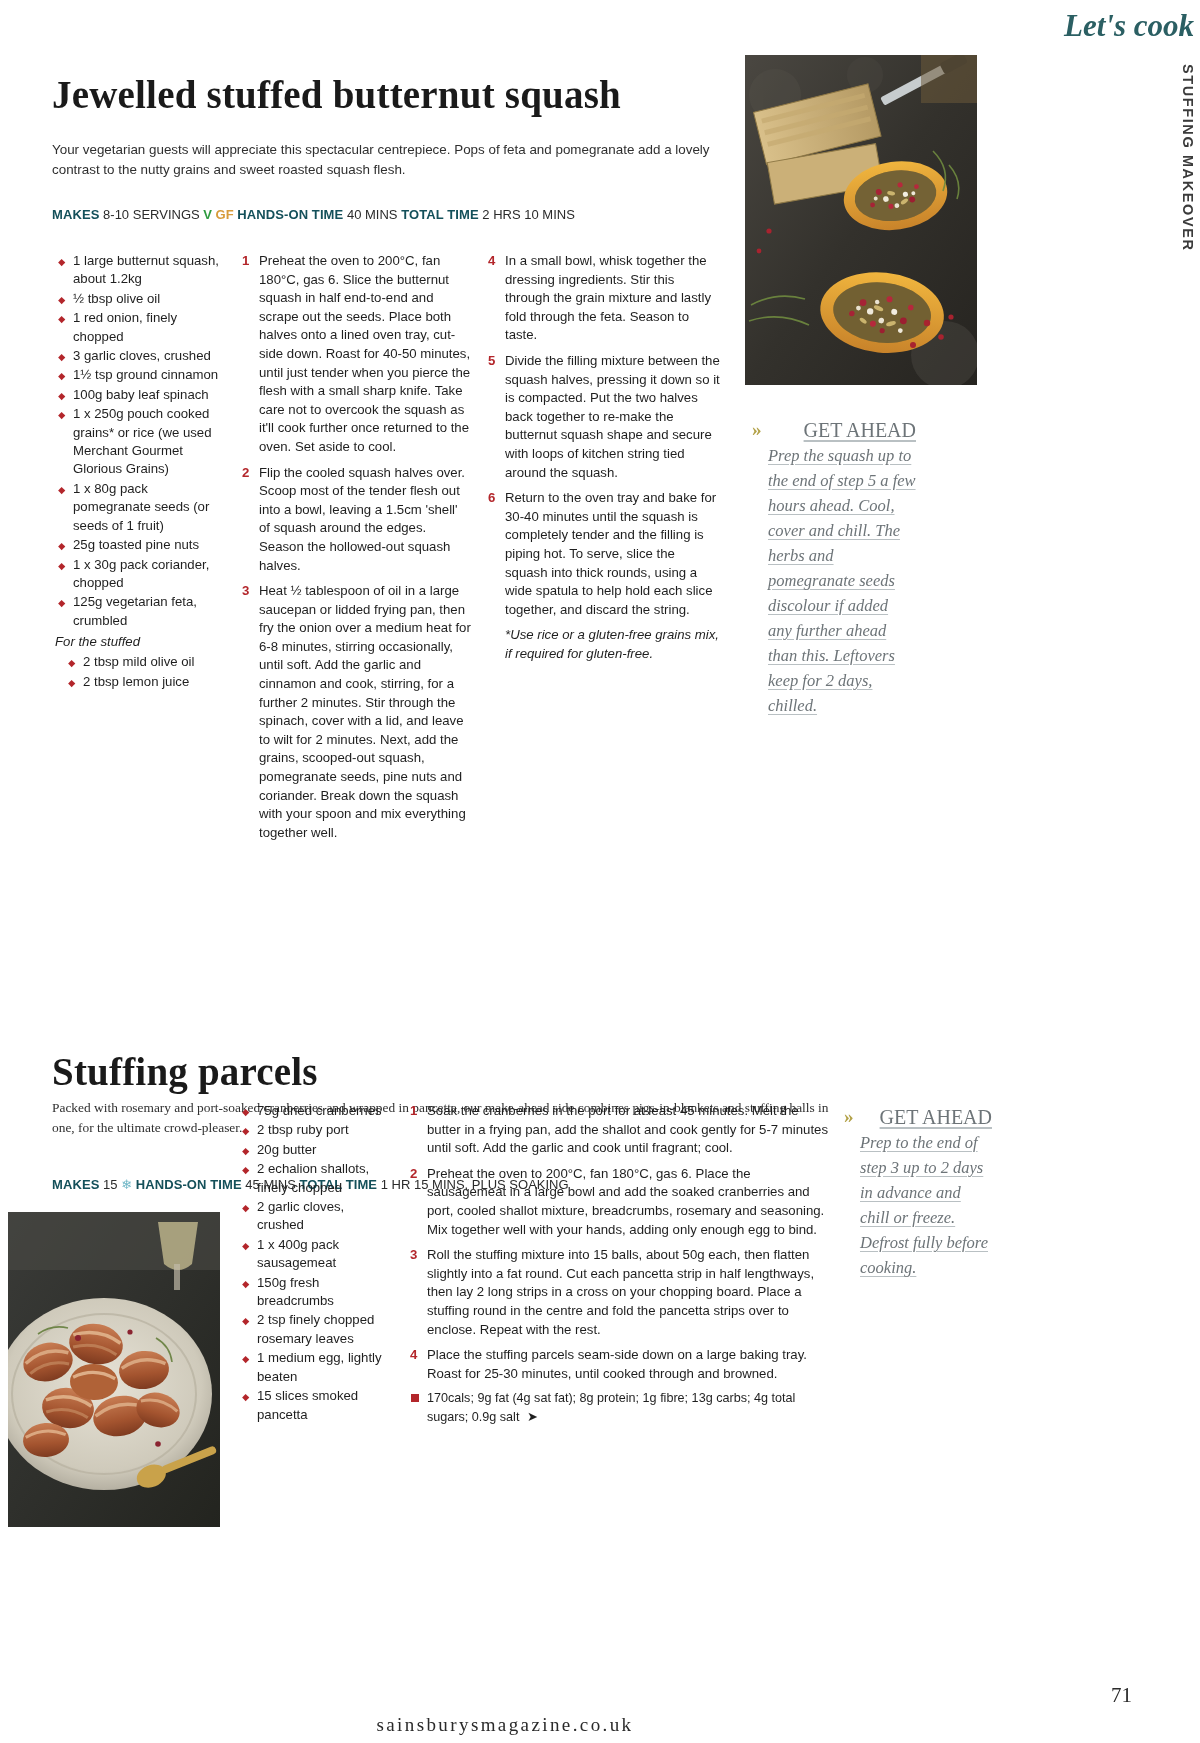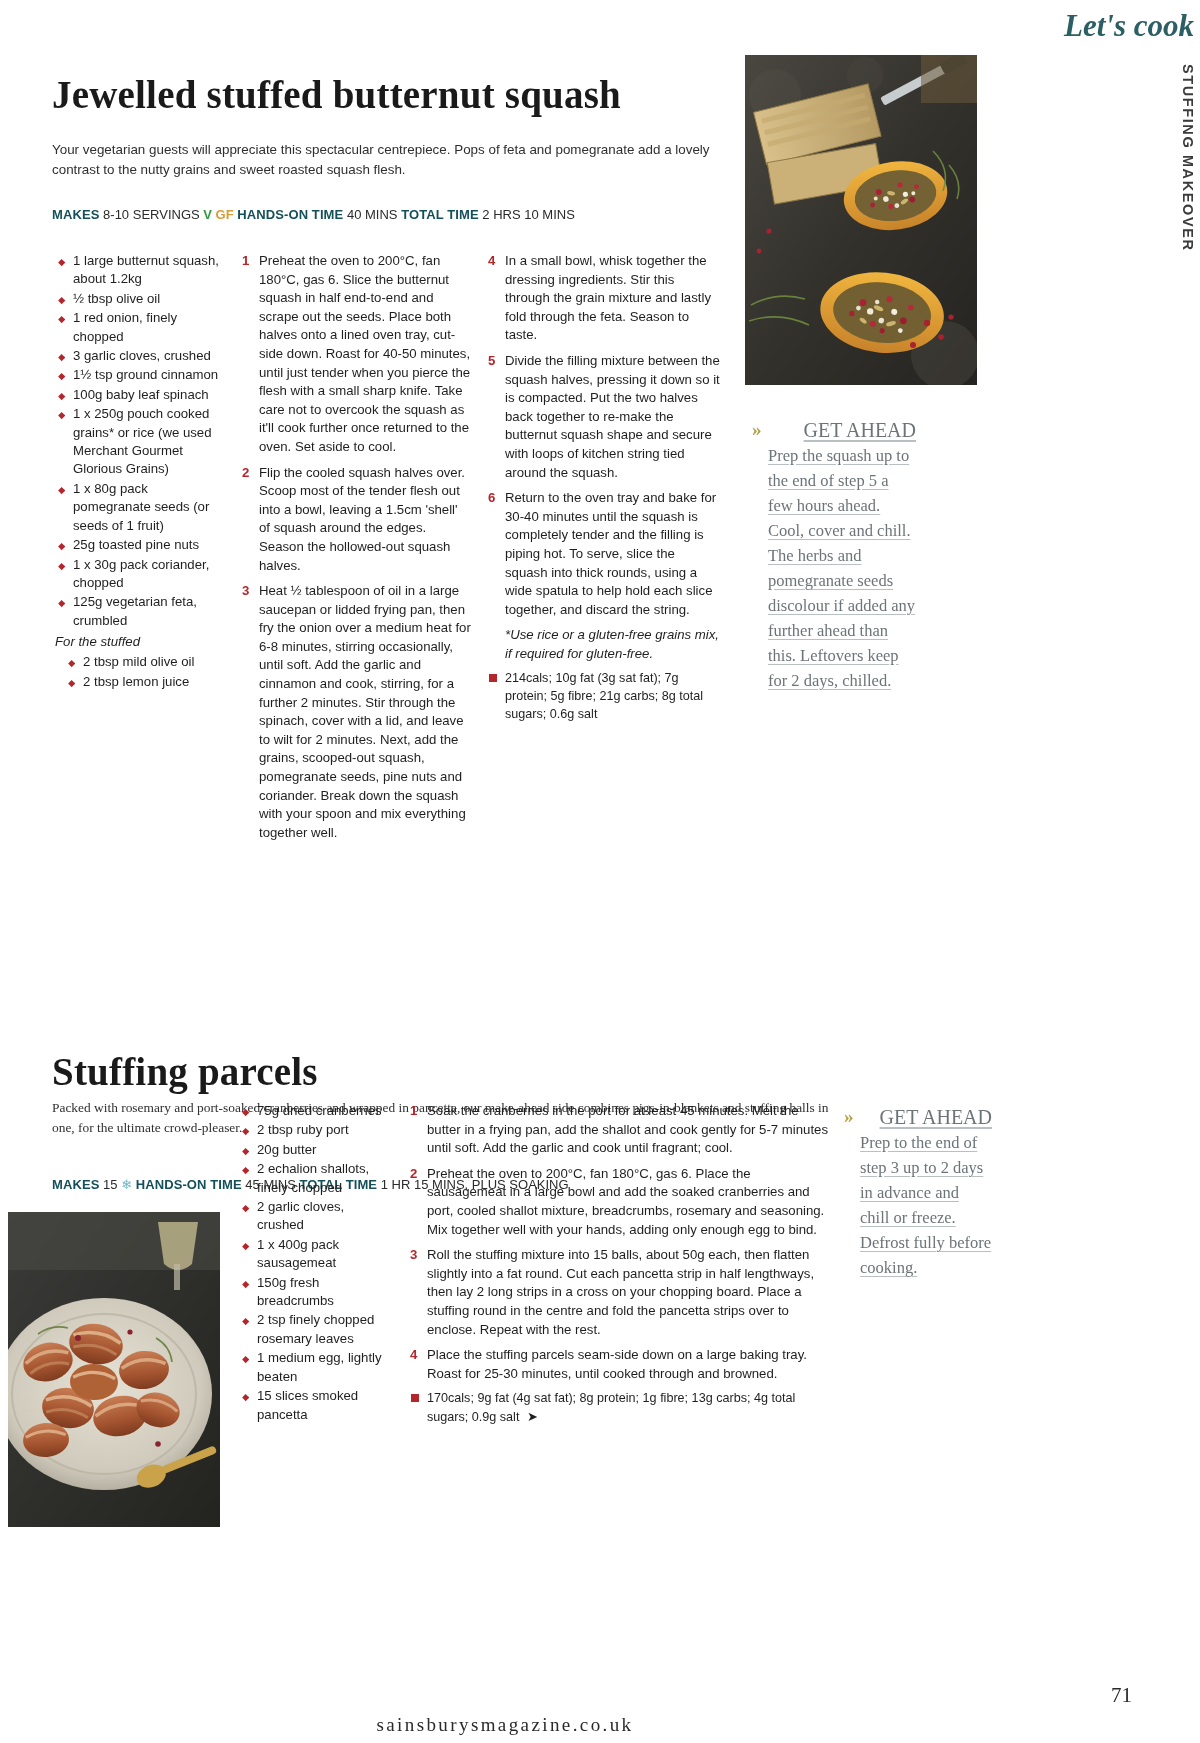--- a/index.html
+++ b/index.html
@@ -111,21 +111,21 @@
     font-family:"Liberation Serif", serif; line-height:1;
   }
   .ga-title, .ga-body {
     font-family: "Liberation Serif", serif;
     color:#6d7478;
     text-decoration: underline;
     text-decoration-color:#b9c0c3;
     text-underline-offset: 3px;
   }
   .ga-title { font-size:20px; line-height:25px;text-align:right; }
-  .ga-body  { font-size:16.5px; line-height:25px; }
+  .ga-body  { font-size:16.5px; line-height:25px;font-style:italic; }
 
   
   .photo { position:absolute; overflow:hidden; background:#2e2b26; }
   #photo1 { left:745px; top:55px; width:232px; height:330px; }
   #photo2 { left:8px;  top:1105px; width:212px; height:315px; }
   .ph-canvas { position:absolute; inset:0; }
 
   
   .site {
     position:absolute; left:0; top:1684px; width:1010px;
@@ -195,21 +195,20 @@
       </ul>
   </div>
 
   <div class="col" style="left:488px; top:252px; width:232px;">
     <ul class="steps" id="steps1b">
         <li><span class="num">4</span>In a small bowl, whisk together the dressing ingredients. Stir this through the grain mixture and lastly fold through the feta. Season to taste.</li>
         <li><span class="num">5</span>Divide the filling mixture between the squash halves, pressing it down so it is compacted. Put the two halves back together to re-make the butternut squash shape and secure with loops of kitchen string tied around the squash.</li>
         <li><span class="num">6</span>Return to the oven tray and bake for 30-40 minutes until the squash is completely tender and the filling is piping hot. To serve, slice the squash into thick rounds, using a wide spatula to help hold each slice together, and discard the string.</li>
       </ul>
     <div class="footnote">*Use rice or a gluten-free grains mix, if required for gluten-free.</div>
-    <div class="nutrition">214cals; 10g fat (3g sat fat); 7g protein; 5g fibre; 21g carbs; 8g total sugars; 0.6g salt</div>
   </div>
 
   <div class="photo" id="photo1">
     <svg class="ph-canvas" viewBox="0 0 232 330" preserveAspectRatio="none">
       <defs>
         <linearGradient id="bgslate" x1="0" y1="0" x2="1" y2="1">
           <stop offset="0%" stop-color="#4a4741"></stop>
             <stop offset="50%" stop-color="#33312c"></stop>
             <stop offset="100%" stop-color="#262420"></stop>
         </linearGradient>

